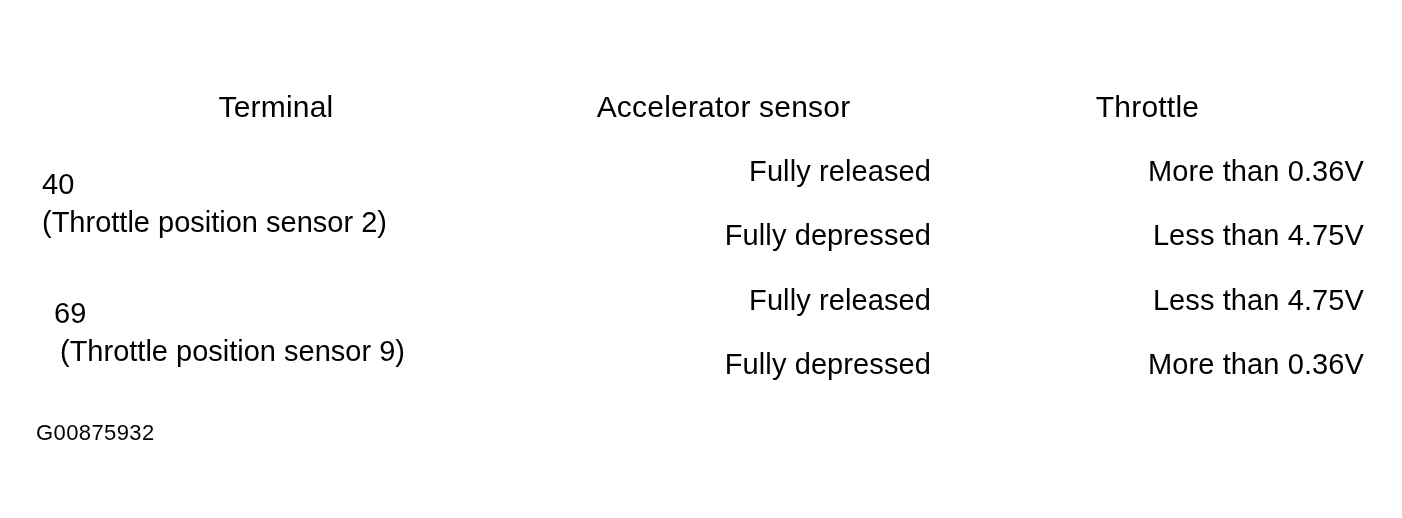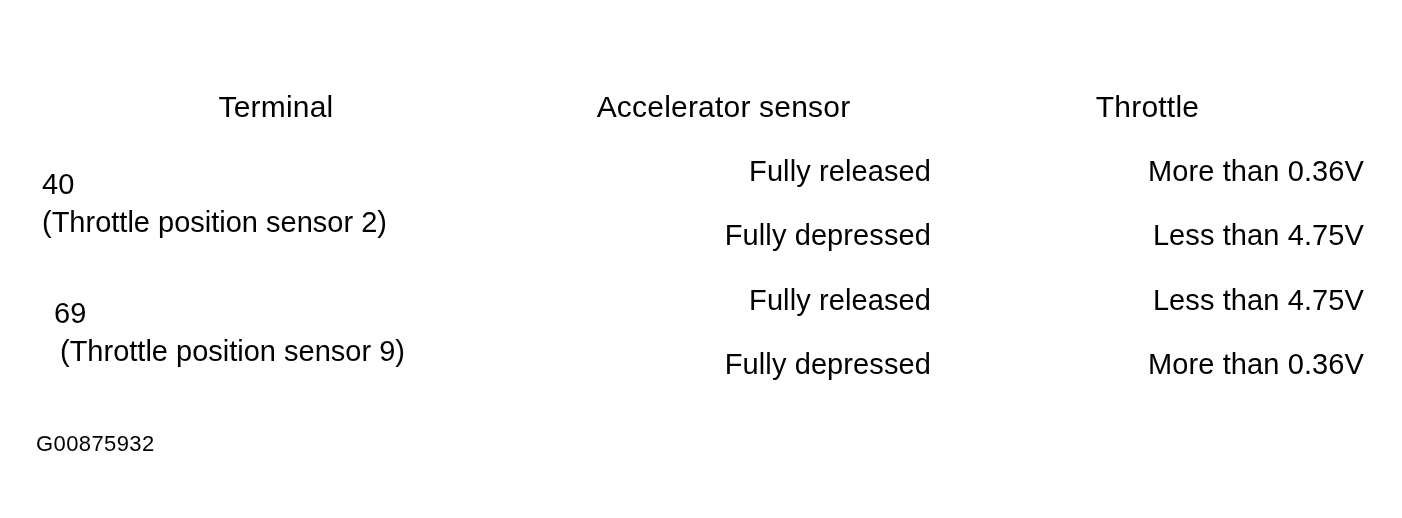--- a/index.html
+++ b/index.html
@@ -92,21 +92,21 @@
     height: 64px;
     text-align: right;
     font-size: 29px;
     letter-spacing: 0.1px;
   }
 
   
   .caption {
     position: absolute;
     left: 36px;
-    top: 431px;
+    top: 420px;
     font-size: 22px;
     letter-spacing: 0.4px;
   }
 </style>
 </head>
 <body>
 
 <div class="page">
 
   <table class="spec-table">

